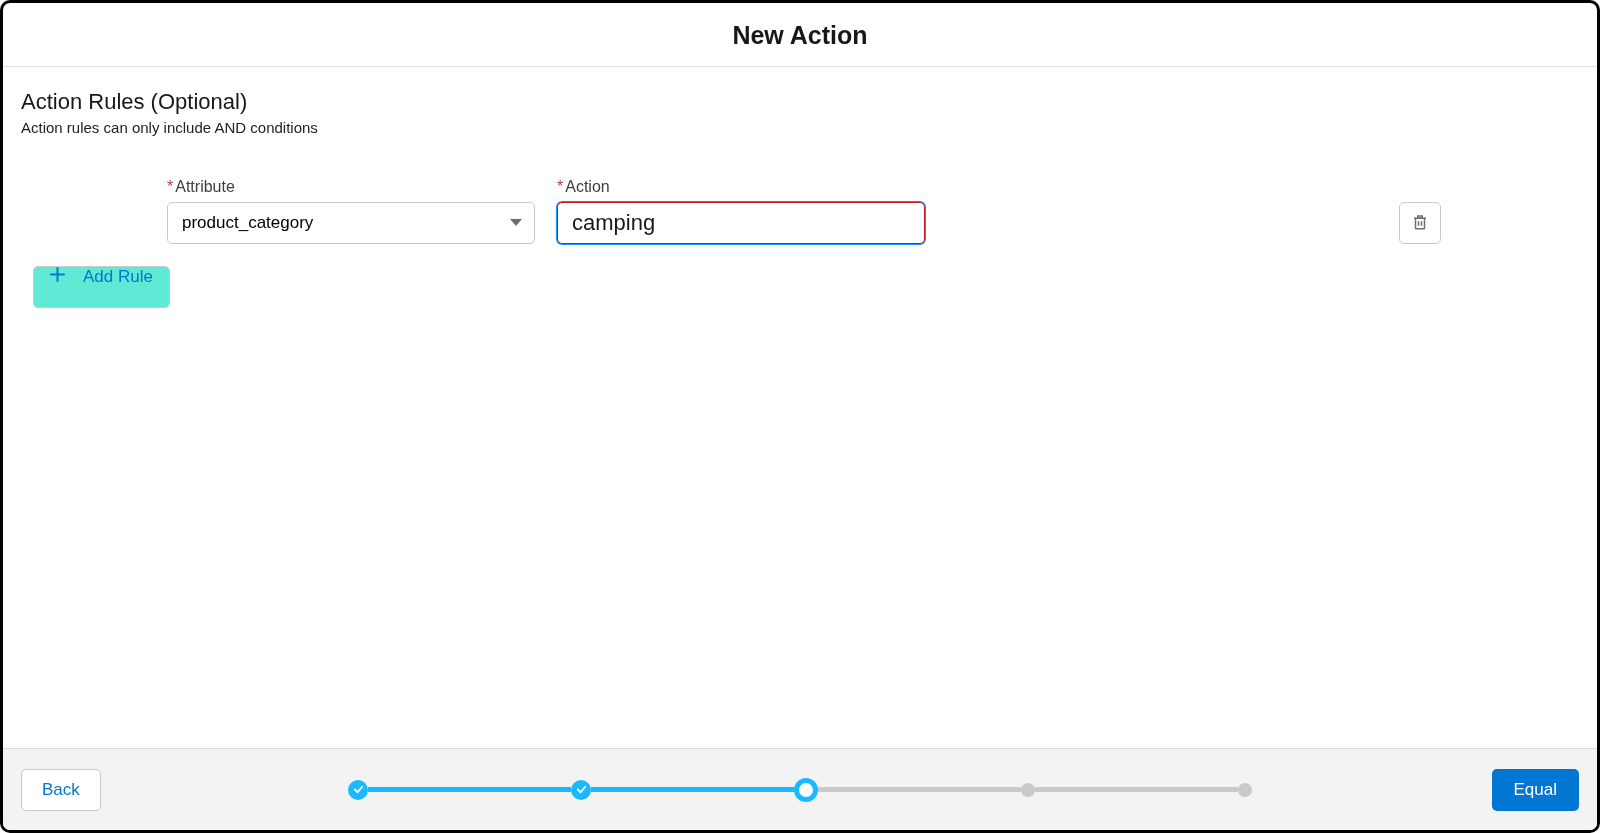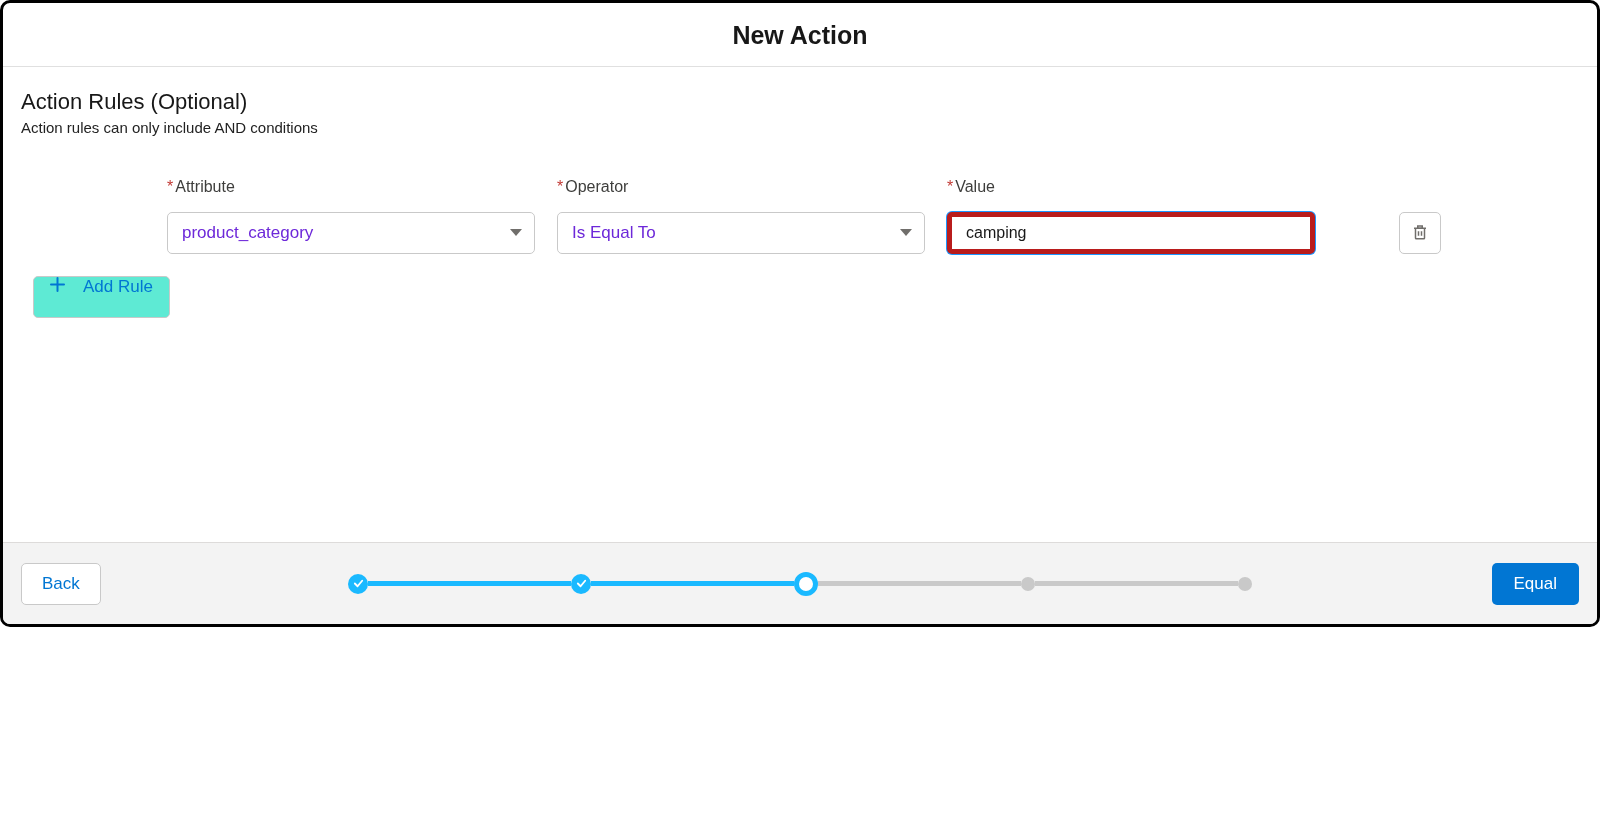--- a/index.html
+++ b/index.html
@@ -8,21 +8,21 @@
       background: #fff;
       width: 1600px;
       height: 833px;
       position: relative;
       color: #181818;
     }
     .container {
       border: 3px solid #000;
       border-radius: 10px;
       width: 1600px;
-      height: 627px;
+      height: 833px;
       display: flex;
       flex-direction: column;
       overflow: hidden;
     }
     .header {
       text-align: center;
       padding: 18px 0 16px 0;
       border-bottom: 1px solid #e0e0e0;
     }
     .header-title {
@@ -53,58 +53,58 @@
       padding-left: 146px;
       margin-bottom: 22px;
     }
     .field {
       display: flex;
       flex-direction: column;
     }
     .field-label {
       font-size: 16px;
       color: #3e3e3c;
-      margin-bottom: 16px;
+      margin-bottom: 6px;
     }
     .required {
       color: #c23934;
       margin-right: 2px;
     }
     .combobox {
       position: relative;
       width: 368px;
     }
     .combobox-input {
       width: 100%;
       height: 42px;
       border: 1px solid #c9c9c9;
       border-radius: 5px;
       background: #fff;
       padding: 0 38px 0 14px;
       font-size: 17px;
-      color: #6d28d9;
+      color: #000000;
       text-align: left;
       cursor: pointer;
       display: flex;
       align-items: center;
     }
     .combobox-caret {
       position: absolute;
       right: 12px;
       top: 50%;
       transform: translateY(-50%);
       pointer-events: none;
     }
     .text-input {
       width: 368px;
       height: 42px;
-      border: 5px solid #b91c1c;
+      border: 1px solid #b91c1c;
       border-radius: 5px;
       padding: 16px 14px;
-      font-size: 16px;
+      font-size: 22px;
       color: #181818;
       outline: none;
       box-shadow: 0 0 0 1px #1b96ff;
     }
     .delete-btn {
       width: 42px;
       height: 42px;
       border: 1px solid #c9c9c9;
       border-radius: 5px;
       background: #fff;
@@ -224,37 +224,24 @@
         <div class="combobox">
           <div class="combobox-input">product_category</div>
           <span class="combobox-caret">
             <svg width="14" height="10" viewBox="0 0 14 10">
                 <path d="M1 1 L7 8 L13 1 Z" fill="#706e6b"></path>
               </svg>
           </span>
         </div>
       </div>
 
+
       <div class="field">
         <div class="field-label">
-          <span class="required">*</span><span>Operator</span>
-        </div>
-        <div class="combobox">
-          <div class="combobox-input">Is Equal To</div>
-          <span class="combobox-caret">
-            <svg width="14" height="10" viewBox="0 0 14 10">
-                <path d="M1 1 L7 8 L13 1 Z" fill="#706e6b"></path>
-              </svg>
-          </span>
-        </div>
-      </div>
-
-      <div class="field">
-        <div class="field-label">
-          <span class="required">*</span><span>Value</span>
+          <span class="required">*</span><span>Action</span>
         </div>
         <input type="text" class="text-input" value="camping" style="">
       </div>
 
       <button class="delete-btn">
         <span>
           <svg width="18" height="18" viewBox="0 0 24 24" fill="none" stroke="#706e6b" stroke-width="2">
             <path d="M4 7h16"></path>
             <path d="M9 4h6v3H9z"></path>
             <path d="M6 7v13a1 1 0 0 0 1 1h10a1 1 0 0 0 1-1V7"></path>

